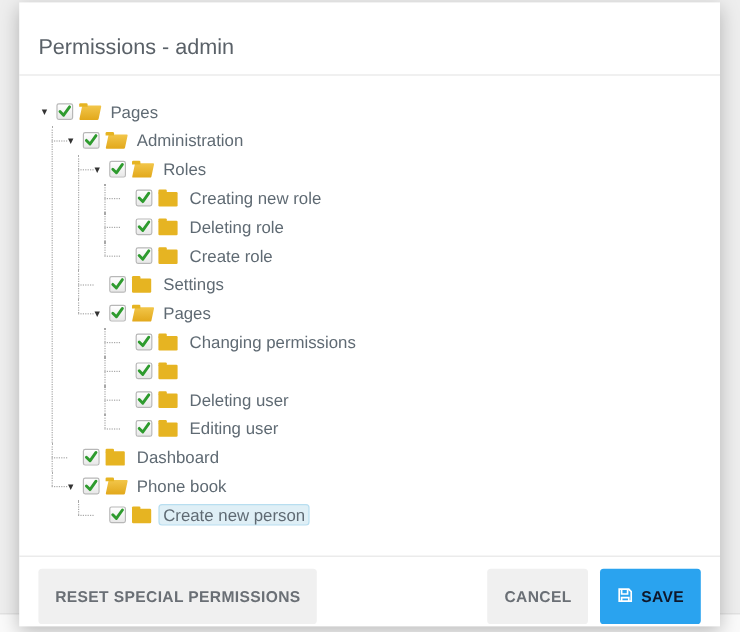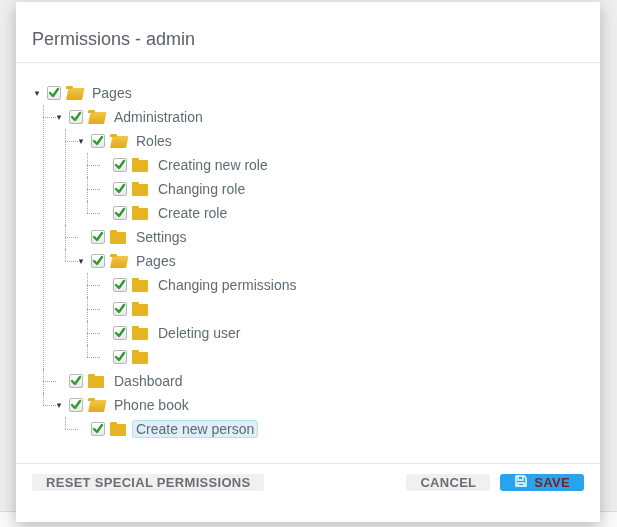--- a/index.html
+++ b/index.html
@@ -35,37 +35,37 @@
     padding: 10px 16px;
     border-top: 1px solid #e6e6e6;
     display: flex;
     align-items: center;
   }
   .spacer { flex: 1; }
   .btn {
     display: inline-flex;
     align-items: center;
     justify-content: flex-end;
-    height: 17px;
+    height: 46px;
     padding: 0 14px;
     font-size: 13px;
     font-weight: 600;
     border-radius: 3px;
     cursor: pointer;
     user-select: none;
     border: none;
     letter-spacing: 0.3px;
   }
   .btn-light {
     background: #f0f0f0;
     color: #6a6f75;
   }
   .btn-primary {
     background: #2aa3ef;
-    color: #7f1d1d;
+    color: #0f172a;
     margin-left: 10px;
   }
   .btn-primary .save-icon { margin-right: 6px; }
 
   
   ul.tree, ul.tree ul {
     list-style: none;
     margin: 0;
     padding: 0;
   }
@@ -245,21 +245,21 @@
                   </li>
                   <li>
                     <div class="node-row">
                       <span class="toggle empty"></span>
                       <span class="chk">
                         <svg width="12" height="12" viewBox="0 0 12 12">
                             <path d="M2 6 L5 9 L10 2" stroke="#2e9b2e" stroke-width="2.4" fill="none" stroke-linecap="round" stroke-linejoin="round"></path>
                           </svg>
                       </span>
                       <span class="folder"></span>
-                      <span class="label">Changing role</span>
+                      <span class="label">Deleting role</span>
                     </div>
                   </li>
                   <li>
                     <div class="node-row">
                       <span class="toggle empty"></span>
                       <span class="chk">
                         <svg width="12" height="12" viewBox="0 0 12 12">
                             <path d="M2 6 L5 9 L10 2" stroke="#2e9b2e" stroke-width="2.4" fill="none" stroke-linecap="round" stroke-linejoin="round"></path>
                           </svg>
                       </span>
@@ -332,20 +332,21 @@
                   </li>
                   <li>
                     <div class="node-row">
                       <span class="toggle empty"></span>
                       <span class="chk">
                         <svg width="12" height="12" viewBox="0 0 12 12">
                             <path d="M2 6 L5 9 L10 2" stroke="#2e9b2e" stroke-width="2.4" fill="none" stroke-linecap="round" stroke-linejoin="round"></path>
                           </svg>
                       </span>
                       <span class="folder"></span>
+                      <span class="label">Editing user</span>
                     </div>
                   </li>
                 </ul>
               </li>
 
             </ul>
           </li>
 
           <li>
             <div class="node-row">

